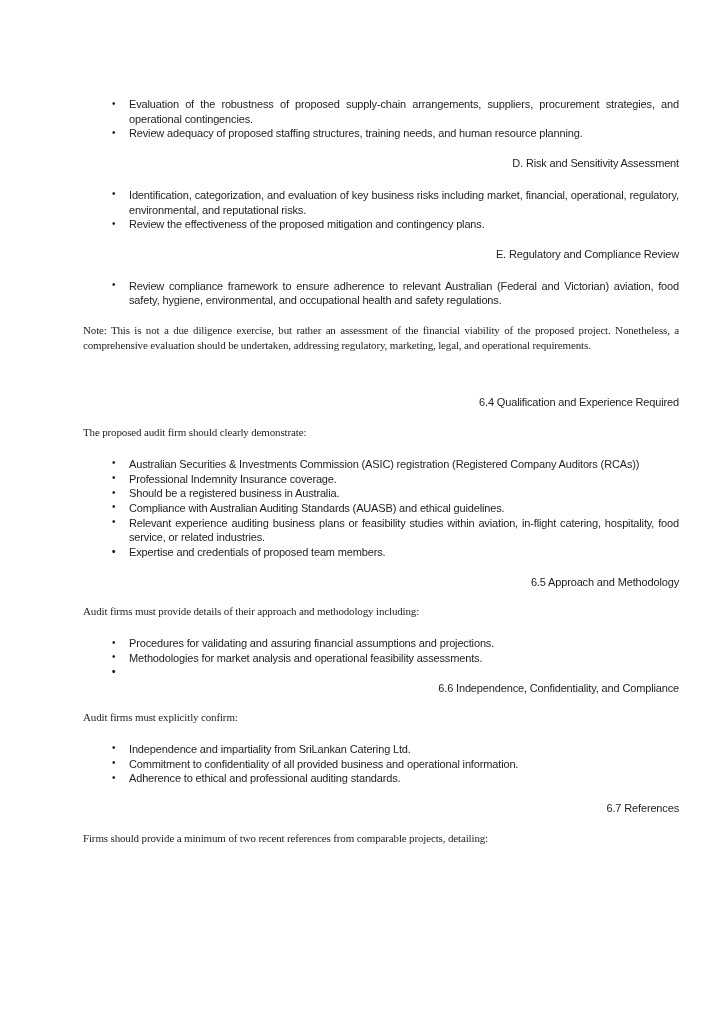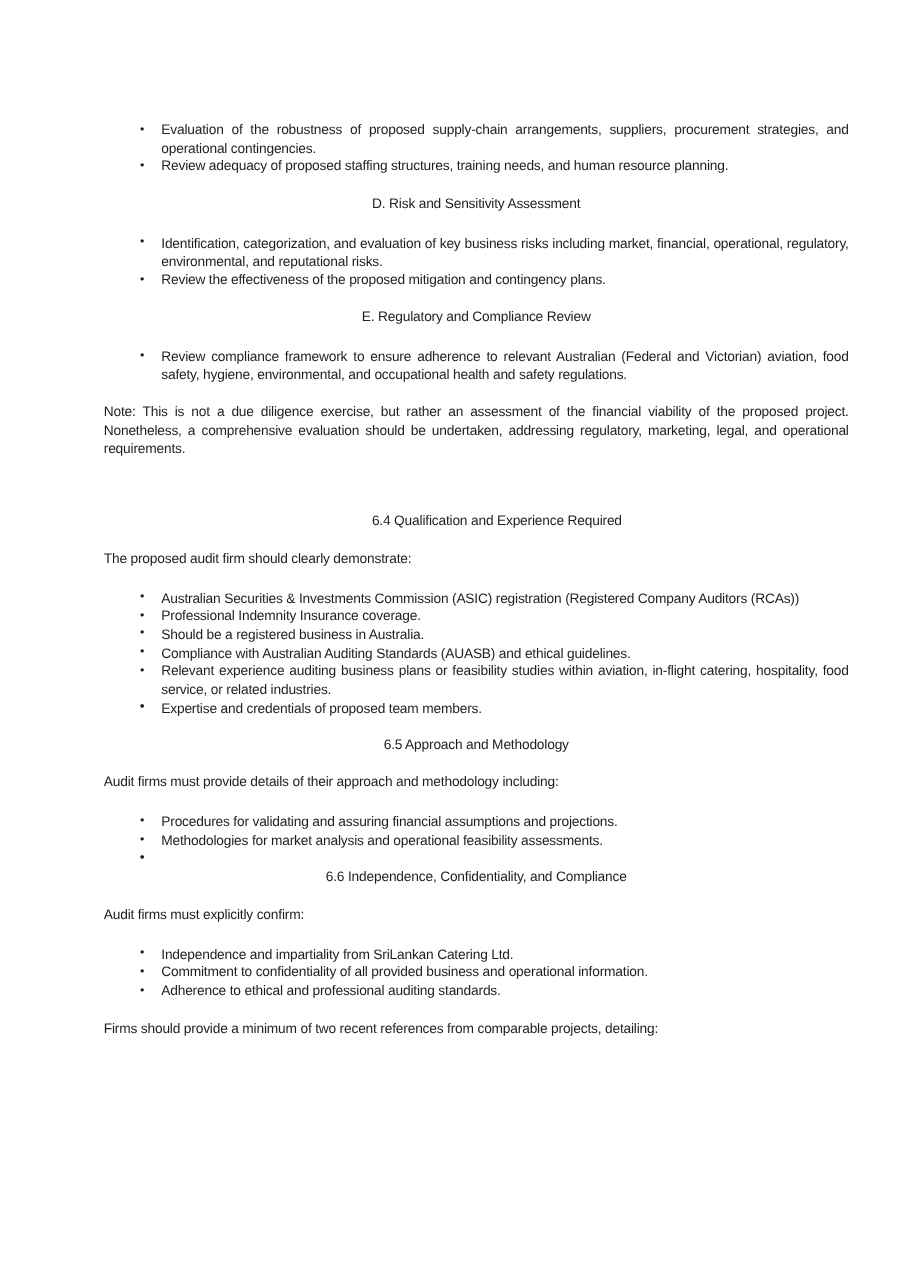--- a/index.html
+++ b/index.html
@@ -22,23 +22,24 @@
     color: #1e1e1e;
   }
   .block {
     margin: 15px 0 0 0;
   }
   .block:first-child {
     margin-top: 0;
   }
   .para {
     text-align: justify;
+    font-family: Liberation Serif, serif;
   }
   .heading {
-    text-align: center;
+    text-align: right;
     white-space: nowrap;
   }
   .gap-large {
     margin-top: 43px;
     margin-left: 33px;
   }
   ul.bullets {
     list-style: none;
     margin: 17px 0 0 0;
     padding: 0;
@@ -108,16 +109,17 @@
   <p class="heading block">6.6 Independence, Confidentiality, and Compliance</p>
 
   <p class="para block">Audit firms must explicitly confirm:</p>
 
   <ul class="bullets block">
     <li><span class="bullet">•</span><span>Independence and impartiality from SriLankan Catering Ltd.</span></li>
     <li><span class="bullet">•</span><span>Commitment to confidentiality of all provided business and operational information.</span></li>
     <li><span class="bullet">•</span><span>Adherence to ethical and professional auditing standards.</span></li>
   </ul>
 
+  <p class="heading block">6.7 References</p>
 
   <p class="para block">Firms should provide a minimum of two recent references from comparable projects, detailing:</p>
 
 </div>
 
 </body></html>

